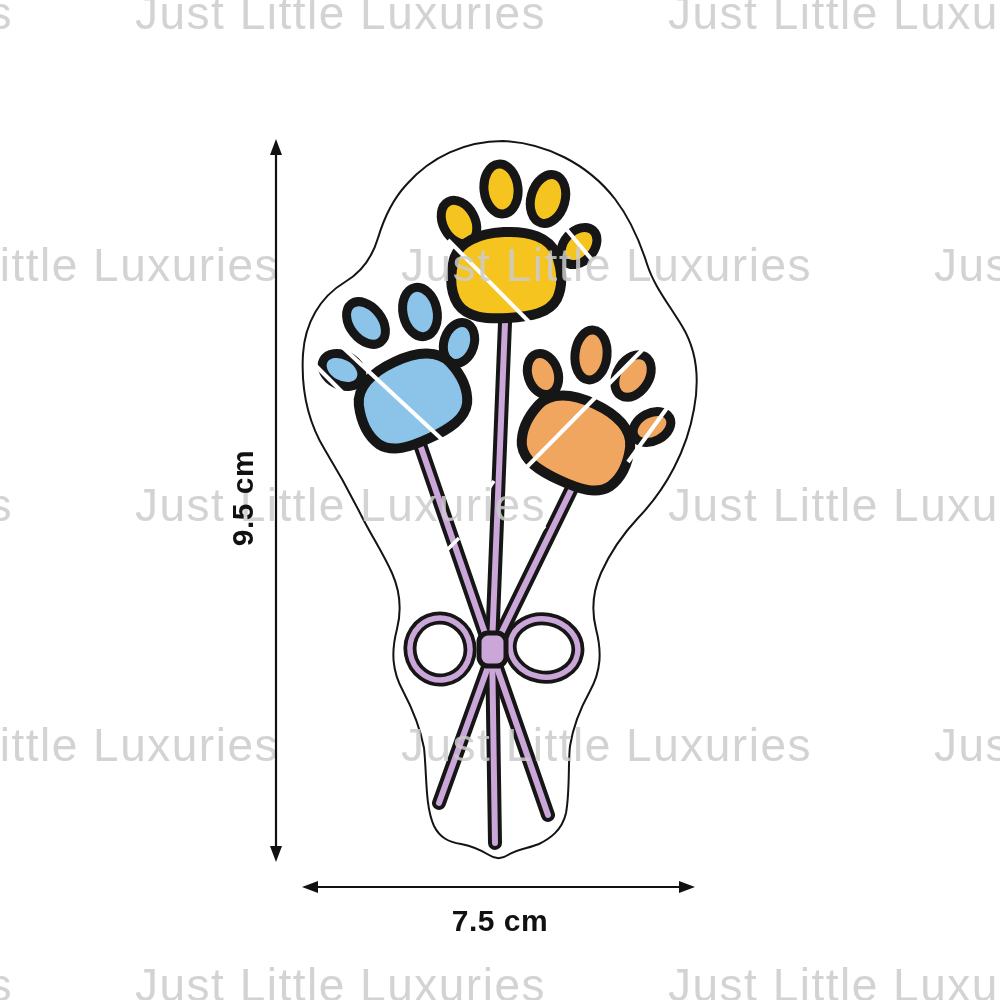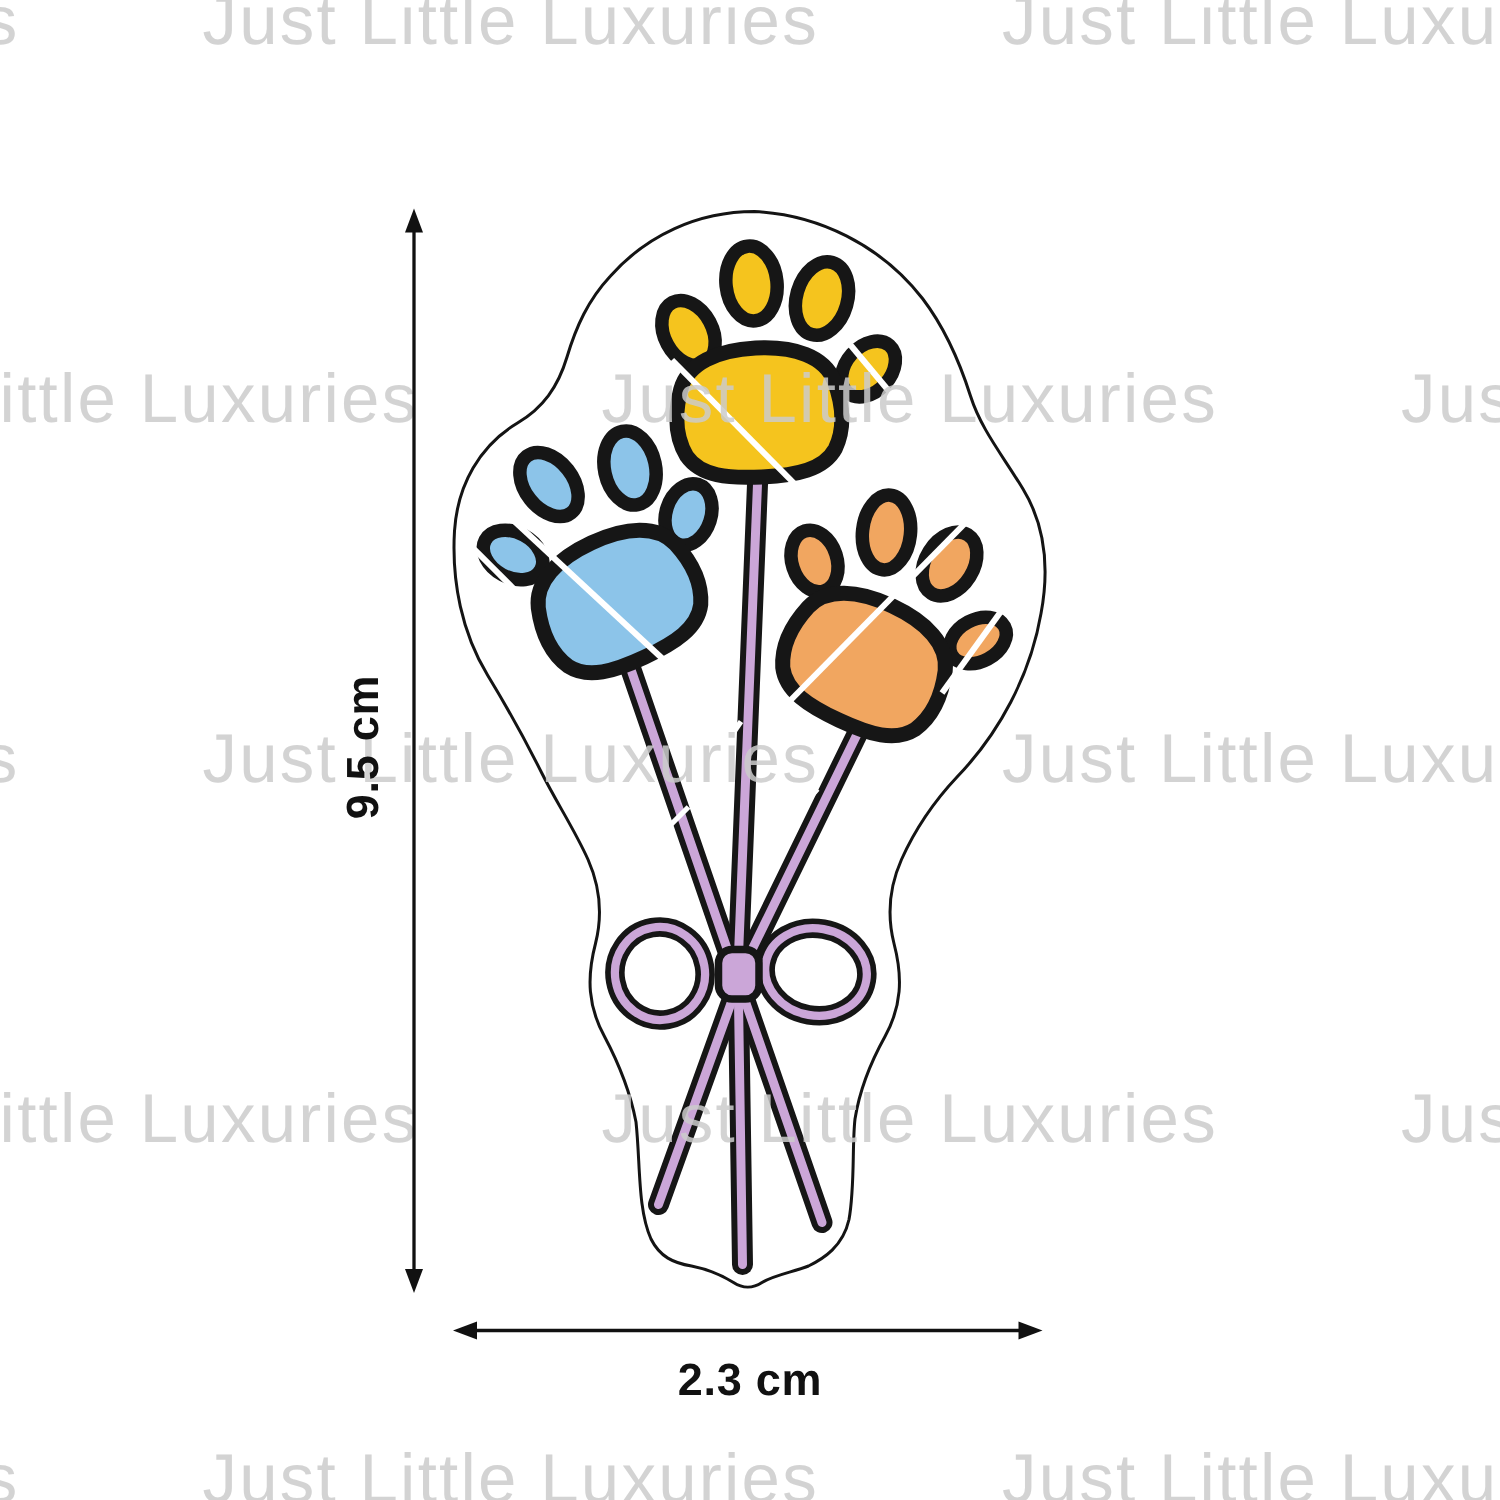--- a/index.html
+++ b/index.html
@@ -163,16 +163,16 @@
         <polygon class="dim-head" points="276,139 270,155 282,155"></polygon>
         <polygon class="dim-head" points="276,862 270,846 282,846"></polygon>
       </g>
       <g>
         <line class="dim-line" x1="315" y1="887" x2="682" y2="887"></line>
         <polygon class="dim-head" points="302,887 318,881 318,893"></polygon>
         <polygon class="dim-head" points="695,887 679,881 679,893"></polygon>
       </g>
     </svg>
     <div class="dim-label" id="height-label">9.5 cm</div>
-    <div class="dim-label" id="width-label">2.3 cm</div>
+    <div class="dim-label" id="width-label">7.5 cm</div>
   </div>
 
 </div>
 
 </body></html>

